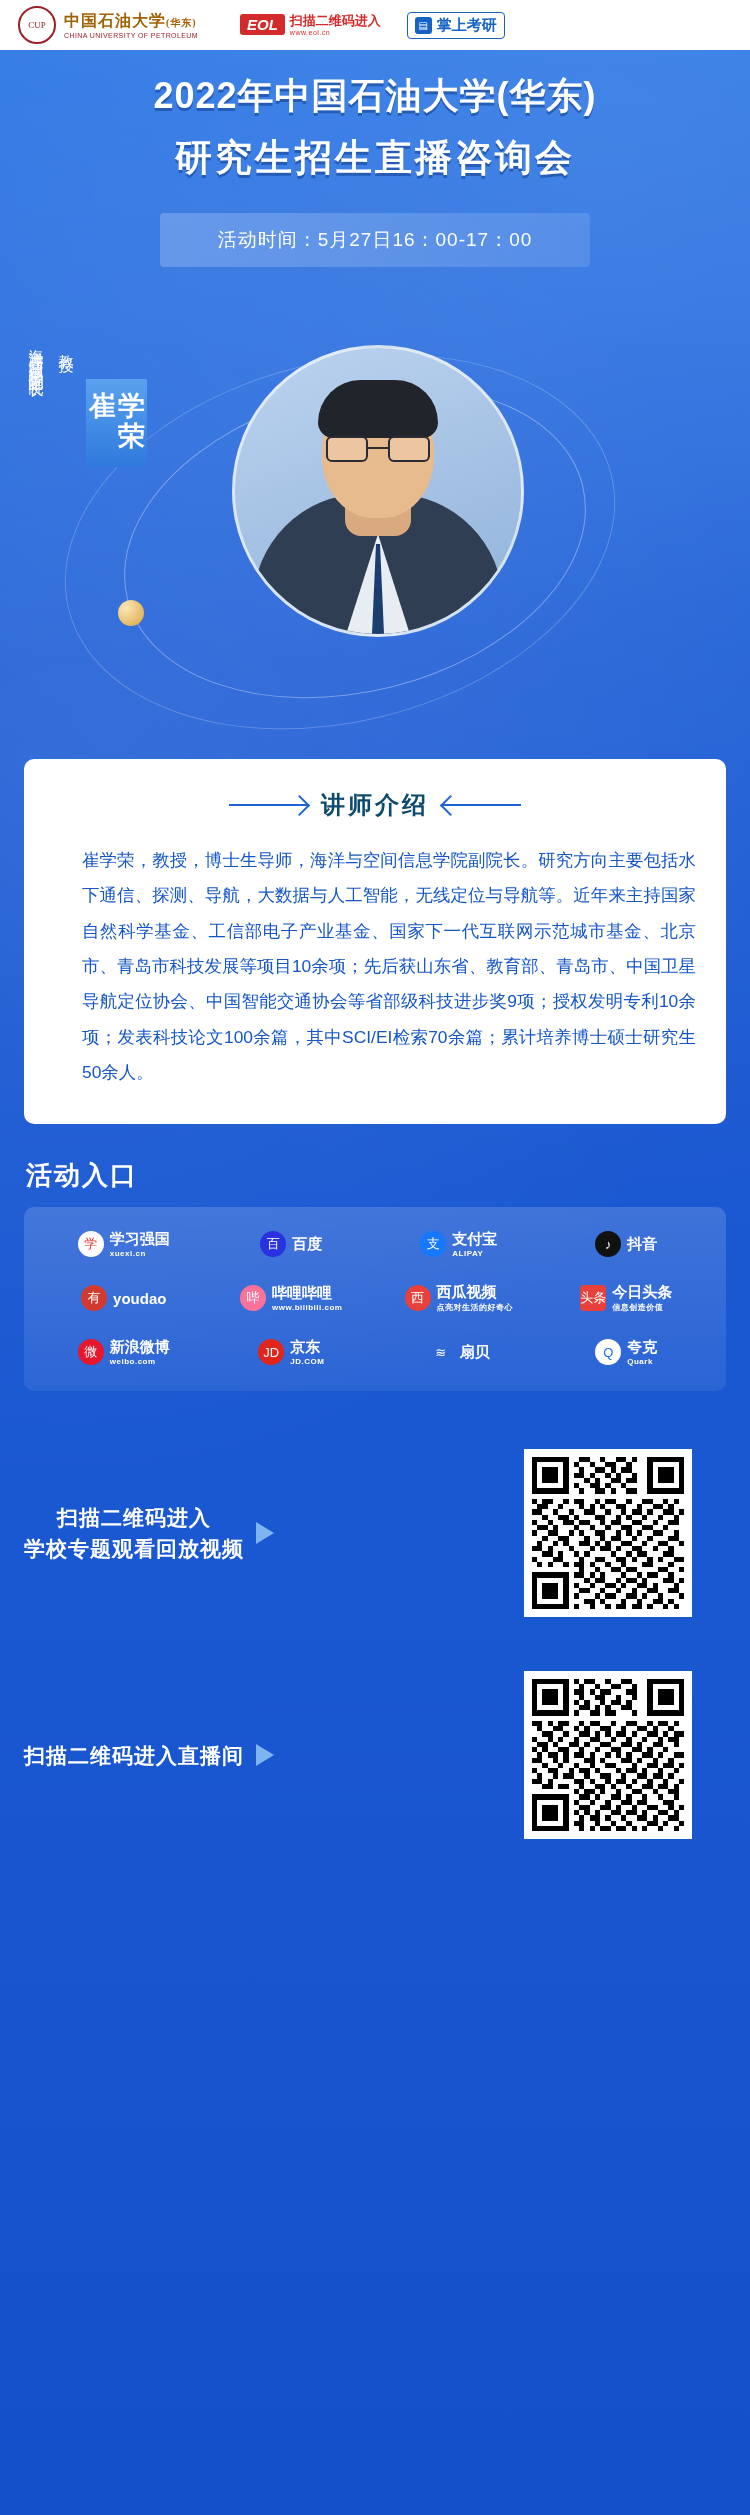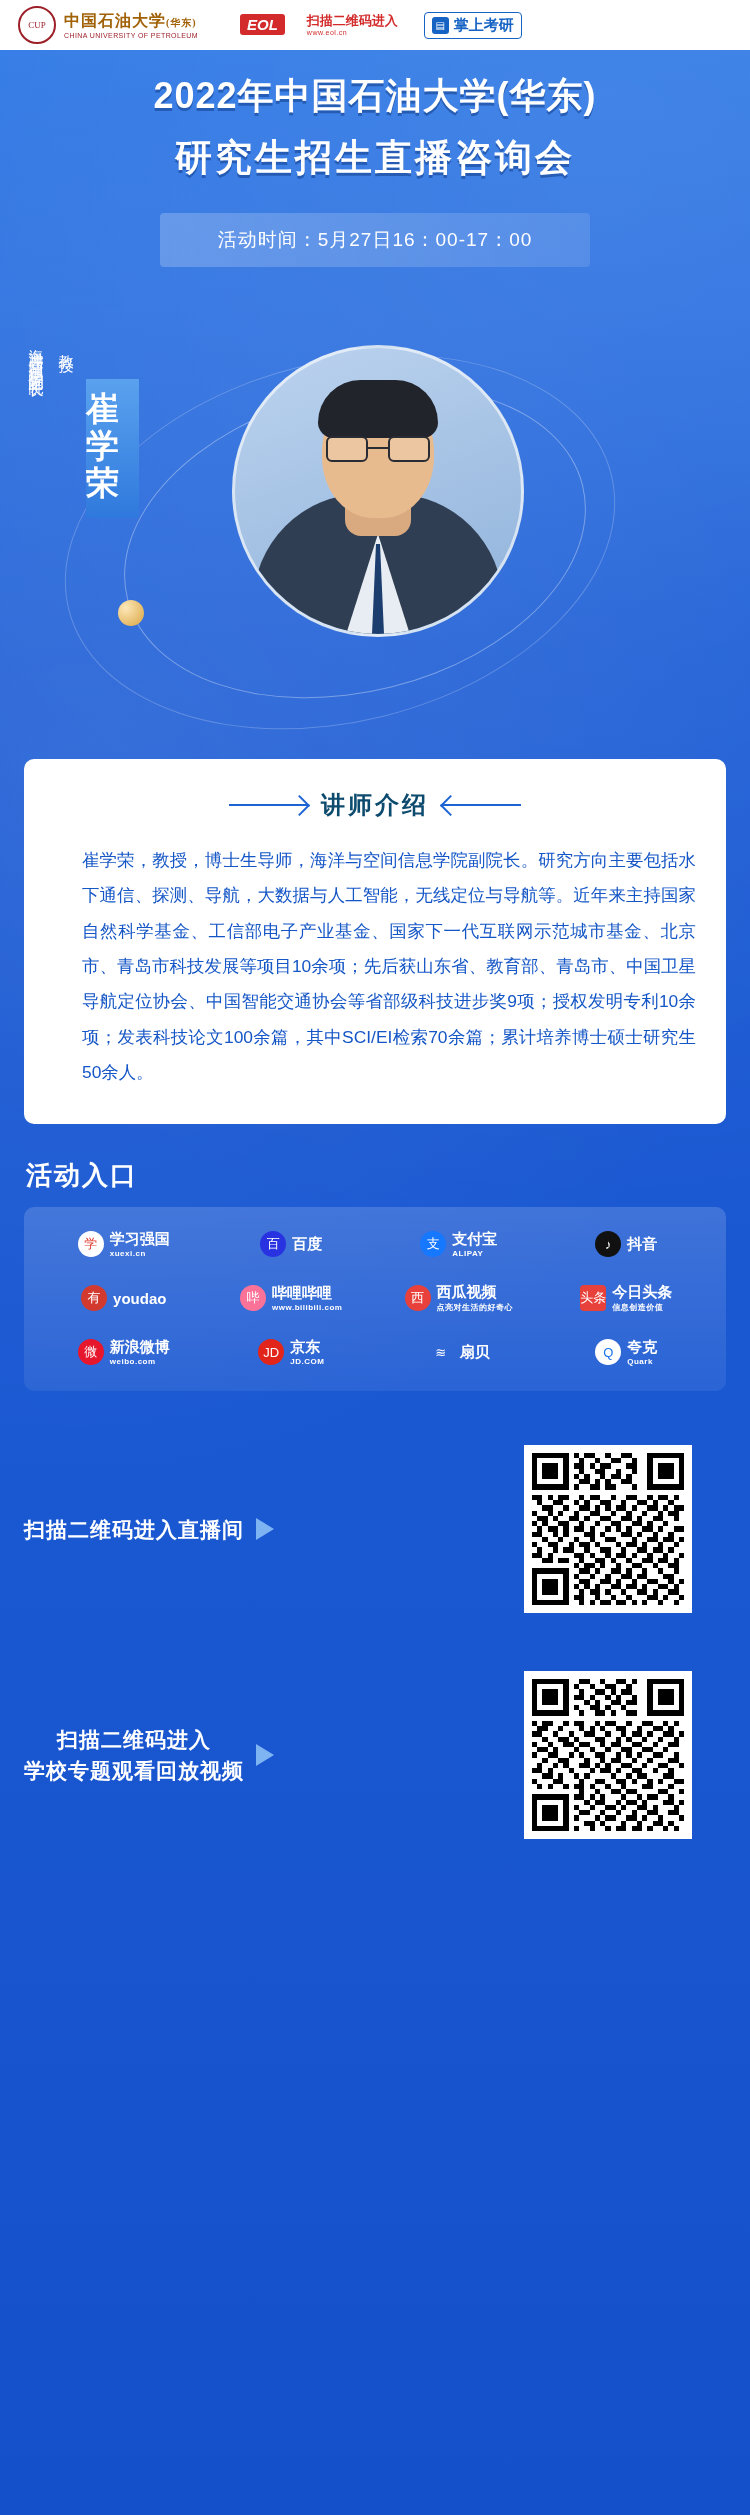--- a/index.html
+++ b/index.html
@@ -35,21 +35,21 @@
     display: flex; align-items: center; justify-content: center;
     color: #9d1f28; font-size: 9px; line-height: 1; text-align: center;
     font-family: "Liberation Serif", serif;
   }
   .uni-cn {
     color: #a16207; font-size: 16px; font-weight: bold;
     font-family: "Liberation Serif", serif; letter-spacing: 1px;
   }
   .uni-en { color: #9d1f28; font-size: 7px; letter-spacing: .4px; }
   .eol-mark {
-    display: flex; align-items: center; gap: 22px; padding-left: 16px;
+    display: flex; align-items: center; gap: 5px; padding-left: 16px;
   }
   .eol-badge {
     background: #d32b2b; color: #fff; font-weight: bold;
     font-size: 15px; font-style: italic; padding: 2px 7px; border-radius: 3px;
     font-family: "Liberation Sans", sans-serif;
   }
   .eol-cn { color: #d32b2b; font-size: 13px; font-weight: bold; line-height: 1.1; }
   .eol-url { color: #d32b2b; font-size: 7px; letter-spacing: .5px; }
   .zskd {
     display: flex; align-items: center; gap: 5px;
@@ -138,24 +138,24 @@
     position: absolute; top: 0; width: 42px; height: 26px;
     border: 2px solid #2a2c33; border-radius: 6px; background: rgba(255,255,255,.16);
   }
   .portrait .glasses i.l { left: 0; }
   .portrait .glasses i.r { right: 0; }
   .portrait .glasses b {
     position: absolute; left: 42px; top: 11px; width: 20px; height: 2px; background: #2a2c33;
   }
   .name-tag {
     position: absolute; left: 86px; top: 62px;
-    width: 53px; padding: 12px 0 16px;
+    width: 61px; padding: 12px 0 16px;
     background: linear-gradient(180deg,#5aa2ee,#2f79dd);
-    color: #fff; font-size: 33px; font-weight: bold;
-    text-align: left; line-height: 1.12; letter-spacing: 2px;
+    color: #fff; font-size: 27px; font-weight: bold;
+    text-align: right; line-height: 1.12; letter-spacing: 2px;
   }
   .vtext {
     position: absolute; color: #fff;
     writing-mode: vertical-rl; text-orientation: upright;
     letter-spacing: 3px;
   }
   .vtext.title { left: 56px; top: 26px; font-size: 15px; }
   .vtext.role { left: 26px; top: 20px; font-size: 15px; }
 
   
@@ -343,20 +343,245 @@
       <span class="bi" style="background:#e1251b;">JD</span>
       <span class="bt"><span>京东</span><small>JD.COM</small></span>
     </div>
     <div class="brand">
       <span class="bi" style="background:transparent;">≋</span>
       <span class="bt">扇贝</span>
     </div>
     <div class="brand">
       <span class="bi" style="background:#fff;color:#1a73e8;">Q</span>
       <span class="bt"><span>夸克</span><small>Quark</small></span>
+    </div>
+  </div>
+
+  <div class="qr-row" style="margin-top:58px;">
+    <div class="qr-label">
+      <span style="white-space:pre-line;text-align:center;">扫描二维码进入
+学校专题观看回放视频</span>
+      <span class="arrow"></span>
+    </div>
+    <div class="qr-box">
+      <svg viewBox="0 0 29 29" shape-rendering="crispEdges">
+        <rect width="29" height="29" fill="#fff"></rect>
+        <g fill="#000">
+          <rect x="0" y="0" width="7" height="7"></rect>
+            <rect x="1" y="1" width="5" height="5" fill="#fff"></rect>
+            <rect x="2" y="2" width="3" height="3"></rect>
+          <rect x="22" y="0" width="7" height="7"></rect>
+            <rect x="23" y="1" width="5" height="5" fill="#fff"></rect>
+            <rect x="24" y="2" width="3" height="3"></rect>
+          <rect x="0" y="22" width="7" height="7"></rect>
+            <rect x="1" y="23" width="5" height="5" fill="#fff"></rect>
+            <rect x="2" y="24" width="3" height="3"></rect>
+          <rect x="9" y="0" width="2" height="1"></rect>
+            <rect x="13" y="0" width="1" height="1"></rect>
+            <rect x="16" y="0" width="2" height="1"></rect>
+            <rect x="19" y="0" width="1" height="1"></rect>
+          <rect x="8" y="1" width="1" height="1"></rect>
+            <rect x="11" y="1" width="1" height="1"></rect>
+            <rect x="14" y="1" width="2" height="1"></rect>
+            <rect x="18" y="1" width="1" height="1"></rect>
+          <rect x="9" y="2" width="1" height="1"></rect>
+            <rect x="12" y="2" width="2" height="1"></rect>
+            <rect x="15" y="2" width="1" height="1"></rect>
+            <rect x="17" y="2" width="2" height="1"></rect>
+          <rect x="8" y="3" width="2" height="1"></rect>
+            <rect x="11" y="3" width="1" height="1"></rect>
+            <rect x="14" y="3" width="1" height="1"></rect>
+            <rect x="16" y="3" width="1" height="1"></rect>
+            <rect x="19" y="3" width="1" height="1"></rect>
+          <rect x="10" y="4" width="1" height="1"></rect>
+            <rect x="12" y="4" width="1" height="1"></rect>
+            <rect x="15" y="4" width="2" height="1"></rect>
+            <rect x="18" y="4" width="2" height="1"></rect>
+          <rect x="8" y="5" width="1" height="1"></rect>
+            <rect x="11" y="5" width="2" height="1"></rect>
+            <rect x="14" y="5" width="1" height="1"></rect>
+            <rect x="17" y="5" width="1" height="1"></rect>
+          <rect x="9" y="6" width="1" height="1"></rect>
+            <rect x="12" y="6" width="2" height="1"></rect>
+            <rect x="15" y="6" width="1" height="1"></rect>
+            <rect x="18" y="6" width="2" height="1"></rect>
+          <rect x="0" y="8" width="1" height="1"></rect>
+            <rect x="2" y="8" width="2" height="1"></rect>
+            <rect x="6" y="8" width="1" height="1"></rect>
+            <rect x="8" y="8" width="2" height="1"></rect>
+            <rect x="12" y="8" width="1" height="1"></rect>
+            <rect x="14" y="8" width="2" height="1"></rect>
+            <rect x="18" y="8" width="1" height="1"></rect>
+            <rect x="21" y="8" width="2" height="1"></rect>
+            <rect x="25" y="8" width="1" height="1"></rect>
+            <rect x="27" y="8" width="1" height="1"></rect>
+          <rect x="1" y="9" width="2" height="1"></rect>
+            <rect x="5" y="9" width="1" height="1"></rect>
+            <rect x="9" y="9" width="1" height="1"></rect>
+            <rect x="11" y="9" width="1" height="1"></rect>
+            <rect x="13" y="9" width="1" height="1"></rect>
+            <rect x="16" y="9" width="2" height="1"></rect>
+            <rect x="20" y="9" width="1" height="1"></rect>
+            <rect x="23" y="9" width="2" height="1"></rect>
+            <rect x="26" y="9" width="1" height="1"></rect>
+          <rect x="0" y="10" width="2" height="1"></rect>
+            <rect x="4" y="10" width="1" height="1"></rect>
+            <rect x="7" y="10" width="1" height="1"></rect>
+            <rect x="10" y="10" width="2" height="1"></rect>
+            <rect x="14" y="10" width="1" height="1"></rect>
+            <rect x="17" y="10" width="1" height="1"></rect>
+            <rect x="19" y="10" width="2" height="1"></rect>
+            <rect x="22" y="10" width="1" height="1"></rect>
+            <rect x="25" y="10" width="2" height="1"></rect>
+            <rect x="28" y="10" width="1" height="1"></rect>
+          <rect x="2" y="11" width="1" height="1"></rect>
+            <rect x="5" y="11" width="2" height="1"></rect>
+            <rect x="8" y="11" width="1" height="1"></rect>
+            <rect x="12" y="11" width="2" height="1"></rect>
+            <rect x="16" y="11" width="1" height="1"></rect>
+            <rect x="18" y="11" width="1" height="1"></rect>
+            <rect x="21" y="11" width="1" height="1"></rect>
+            <rect x="24" y="11" width="1" height="1"></rect>
+            <rect x="27" y="11" width="1" height="1"></rect>
+          <rect x="0" y="12" width="1" height="1"></rect>
+            <rect x="3" y="12" width="1" height="1"></rect>
+            <rect x="6" y="12" width="2" height="1"></rect>
+            <rect x="9" y="12" width="2" height="1"></rect>
+            <rect x="13" y="12" width="1" height="1"></rect>
+            <rect x="15" y="12" width="2" height="1"></rect>
+            <rect x="19" y="12" width="2" height="1"></rect>
+            <rect x="23" y="12" width="1" height="1"></rect>
+            <rect x="26" y="12" width="2" height="1"></rect>
+          <rect x="1" y="13" width="2" height="1"></rect>
+            <rect x="4" y="13" width="1" height="1"></rect>
+            <rect x="8" y="13" width="1" height="1"></rect>
+            <rect x="11" y="13" width="1" height="1"></rect>
+            <rect x="14" y="13" width="1" height="1"></rect>
+            <rect x="17" y="13" width="2" height="1"></rect>
+            <rect x="21" y="13" width="2" height="1"></rect>
+            <rect x="25" y="13" width="1" height="1"></rect>
+          <rect x="0" y="14" width="1" height="1"></rect>
+            <rect x="3" y="14" width="2" height="1"></rect>
+            <rect x="7" y="14" width="1" height="1"></rect>
+            <rect x="9" y="14" width="1" height="1"></rect>
+            <rect x="12" y="14" width="2" height="1"></rect>
+            <rect x="16" y="14" width="1" height="1"></rect>
+            <rect x="18" y="14" width="1" height="1"></rect>
+            <rect x="20" y="14" width="1" height="1"></rect>
+            <rect x="23" y="14" width="2" height="1"></rect>
+            <rect x="27" y="14" width="1" height="1"></rect>
+          <rect x="2" y="15" width="1" height="1"></rect>
+            <rect x="5" y="15" width="2" height="1"></rect>
+            <rect x="10" y="15" width="1" height="1"></rect>
+            <rect x="13" y="15" width="1" height="1"></rect>
+            <rect x="15" y="15" width="2" height="1"></rect>
+            <rect x="19" y="15" width="1" height="1"></rect>
+            <rect x="22" y="15" width="1" height="1"></rect>
+            <rect x="26" y="15" width="2" height="1"></rect>
+          <rect x="1" y="16" width="1" height="1"></rect>
+            <rect x="4" y="16" width="1" height="1"></rect>
+            <rect x="6" y="16" width="1" height="1"></rect>
+            <rect x="9" y="16" width="2" height="1"></rect>
+            <rect x="12" y="16" width="1" height="1"></rect>
+            <rect x="14" y="16" width="1" height="1"></rect>
+            <rect x="17" y="16" width="2" height="1"></rect>
+            <rect x="21" y="16" width="1" height="1"></rect>
+            <rect x="24" y="16" width="2" height="1"></rect>
+            <rect x="28" y="16" width="1" height="1"></rect>
+          <rect x="0" y="17" width="2" height="1"></rect>
+            <rect x="3" y="17" width="1" height="1"></rect>
+            <rect x="7" y="17" width="1" height="1"></rect>
+            <rect x="11" y="17" width="1" height="1"></rect>
+            <rect x="13" y="17" width="2" height="1"></rect>
+            <rect x="16" y="17" width="1" height="1"></rect>
+            <rect x="19" y="17" width="2" height="1"></rect>
+            <rect x="23" y="17" width="1" height="1"></rect>
+            <rect x="26" y="17" width="1" height="1"></rect>
+          <rect x="2" y="18" width="2" height="1"></rect>
+            <rect x="5" y="18" width="1" height="1"></rect>
+            <rect x="8" y="18" width="1" height="1"></rect>
+            <rect x="10" y="18" width="1" height="1"></rect>
+            <rect x="15" y="18" width="1" height="1"></rect>
+            <rect x="18" y="18" width="1" height="1"></rect>
+            <rect x="20" y="18" width="2" height="1"></rect>
+            <rect x="25" y="18" width="2" height="1"></rect>
+          <rect x="0" y="19" width="1" height="1"></rect>
+            <rect x="4" y="19" width="2" height="1"></rect>
+            <rect x="9" y="19" width="1" height="1"></rect>
+            <rect x="12" y="19" width="2" height="1"></rect>
+            <rect x="16" y="19" width="2" height="1"></rect>
+            <rect x="19" y="19" width="1" height="1"></rect>
+            <rect x="22" y="19" width="1" height="1"></rect>
+            <rect x="24" y="19" width="1" height="1"></rect>
+            <rect x="27" y="19" width="2" height="1"></rect>
+          <rect x="1" y="20" width="1" height="1"></rect>
+            <rect x="3" y="20" width="1" height="1"></rect>
+            <rect x="6" y="20" width="1" height="1"></rect>
+            <rect x="8" y="20" width="2" height="1"></rect>
+            <rect x="11" y="20" width="1" height="1"></rect>
+            <rect x="14" y="20" width="1" height="1"></rect>
+            <rect x="17" y="20" width="1" height="1"></rect>
+            <rect x="21" y="20" width="2" height="1"></rect>
+            <rect x="26" y="20" width="1" height="1"></rect>
+          <rect x="9" y="21" width="1" height="1"></rect>
+            <rect x="12" y="21" width="1" height="1"></rect>
+            <rect x="15" y="21" width="2" height="1"></rect>
+            <rect x="18" y="21" width="2" height="1"></rect>
+            <rect x="24" y="21" width="2" height="1"></rect>
+            <rect x="28" y="21" width="1" height="1"></rect>
+          <rect x="8" y="22" width="2" height="1"></rect>
+            <rect x="11" y="22" width="1" height="1"></rect>
+            <rect x="13" y="22" width="1" height="1"></rect>
+            <rect x="17" y="22" width="1" height="1"></rect>
+            <rect x="20" y="22" width="1" height="1"></rect>
+            <rect x="22" y="22" width="2" height="1"></rect>
+            <rect x="26" y="22" width="1" height="1"></rect>
+          <rect x="10" y="23" width="1" height="1"></rect>
+            <rect x="12" y="23" width="2" height="1"></rect>
+            <rect x="16" y="23" width="1" height="1"></rect>
+            <rect x="18" y="23" width="2" height="1"></rect>
+            <rect x="21" y="23" width="1" height="1"></rect>
+            <rect x="25" y="23" width="2" height="1"></rect>
+            <rect x="28" y="23" width="1" height="1"></rect>
+          <rect x="8" y="24" width="1" height="1"></rect>
+            <rect x="11" y="24" width="1" height="1"></rect>
+            <rect x="14" y="24" width="2" height="1"></rect>
+            <rect x="17" y="24" width="1" height="1"></rect>
+            <rect x="20" y="24" width="2" height="1"></rect>
+            <rect x="23" y="24" width="1" height="1"></rect>
+            <rect x="27" y="24" width="1" height="1"></rect>
+          <rect x="9" y="25" width="2" height="1"></rect>
+            <rect x="13" y="25" width="1" height="1"></rect>
+            <rect x="16" y="25" width="1" height="1"></rect>
+            <rect x="19" y="25" width="1" height="1"></rect>
+            <rect x="22" y="25" width="2" height="1"></rect>
+            <rect x="26" y="25" width="2" height="1"></rect>
+          <rect x="8" y="26" width="1" height="1"></rect>
+            <rect x="12" y="26" width="1" height="1"></rect>
+            <rect x="14" y="26" width="2" height="1"></rect>
+            <rect x="18" y="26" width="2" height="1"></rect>
+            <rect x="21" y="26" width="1" height="1"></rect>
+            <rect x="24" y="26" width="1" height="1"></rect>
+            <rect x="28" y="26" width="1" height="1"></rect>
+          <rect x="10" y="27" width="2" height="1"></rect>
+            <rect x="13" y="27" width="1" height="1"></rect>
+            <rect x="17" y="27" width="1" height="1"></rect>
+            <rect x="20" y="27" width="1" height="1"></rect>
+            <rect x="23" y="27" width="2" height="1"></rect>
+            <rect x="26" y="27" width="1" height="1"></rect>
+          <rect x="8" y="28" width="1" height="1"></rect>
+            <rect x="11" y="28" width="1" height="1"></rect>
+            <rect x="14" y="28" width="1" height="1"></rect>
+            <rect x="16" y="28" width="2" height="1"></rect>
+            <rect x="19" y="28" width="2" height="1"></rect>
+            <rect x="22" y="28" width="1" height="1"></rect>
+            <rect x="25" y="28" width="1" height="1"></rect>
+            <rect x="27" y="28" width="1" height="1"></rect>
+        </g>
+      </svg>
     </div>
   </div>
 
   <div class="qr-row">
     <div class="qr-label">
       <span>扫描二维码进入直播间</span>
       <span class="arrow"></span>
     </div>
     <div class="qr-box">
       <svg viewBox="0 0 29 29" shape-rendering="crispEdges">
@@ -579,238 +804,13 @@
             <rect x="16" y="28" width="2" height="1"></rect>
             <rect x="19" y="28" width="1" height="1"></rect>
             <rect x="21" y="28" width="1" height="1"></rect>
             <rect x="24" y="28" width="1" height="1"></rect>
             <rect x="27" y="28" width="1" height="1"></rect>
         </g>
       </svg>
     </div>
   </div>
 
-  <div class="qr-row" style="margin-top:58px;">
-    <div class="qr-label">
-      <span style="white-space:pre-line;text-align:center;">扫描二维码进入
-学校专题观看回放视频</span>
-      <span class="arrow"></span>
-    </div>
-    <div class="qr-box">
-      <svg viewBox="0 0 29 29" shape-rendering="crispEdges">
-        <rect width="29" height="29" fill="#fff"></rect>
-        <g fill="#000">
-          <rect x="0" y="0" width="7" height="7"></rect>
-            <rect x="1" y="1" width="5" height="5" fill="#fff"></rect>
-            <rect x="2" y="2" width="3" height="3"></rect>
-          <rect x="22" y="0" width="7" height="7"></rect>
-            <rect x="23" y="1" width="5" height="5" fill="#fff"></rect>
-            <rect x="24" y="2" width="3" height="3"></rect>
-          <rect x="0" y="22" width="7" height="7"></rect>
-            <rect x="1" y="23" width="5" height="5" fill="#fff"></rect>
-            <rect x="2" y="24" width="3" height="3"></rect>
-          <rect x="9" y="0" width="2" height="1"></rect>
-            <rect x="13" y="0" width="1" height="1"></rect>
-            <rect x="16" y="0" width="2" height="1"></rect>
-            <rect x="19" y="0" width="1" height="1"></rect>
-          <rect x="8" y="1" width="1" height="1"></rect>
-            <rect x="11" y="1" width="1" height="1"></rect>
-            <rect x="14" y="1" width="2" height="1"></rect>
-            <rect x="18" y="1" width="1" height="1"></rect>
-          <rect x="9" y="2" width="1" height="1"></rect>
-            <rect x="12" y="2" width="2" height="1"></rect>
-            <rect x="15" y="2" width="1" height="1"></rect>
-            <rect x="17" y="2" width="2" height="1"></rect>
-          <rect x="8" y="3" width="2" height="1"></rect>
-            <rect x="11" y="3" width="1" height="1"></rect>
-            <rect x="14" y="3" width="1" height="1"></rect>
-            <rect x="16" y="3" width="1" height="1"></rect>
-            <rect x="19" y="3" width="1" height="1"></rect>
-          <rect x="10" y="4" width="1" height="1"></rect>
-            <rect x="12" y="4" width="1" height="1"></rect>
-            <rect x="15" y="4" width="2" height="1"></rect>
-            <rect x="18" y="4" width="2" height="1"></rect>
-          <rect x="8" y="5" width="1" height="1"></rect>
-            <rect x="11" y="5" width="2" height="1"></rect>
-            <rect x="14" y="5" width="1" height="1"></rect>
-            <rect x="17" y="5" width="1" height="1"></rect>
-          <rect x="9" y="6" width="1" height="1"></rect>
-            <rect x="12" y="6" width="2" height="1"></rect>
-            <rect x="15" y="6" width="1" height="1"></rect>
-            <rect x="18" y="6" width="2" height="1"></rect>
-          <rect x="0" y="8" width="1" height="1"></rect>
-            <rect x="2" y="8" width="2" height="1"></rect>
-            <rect x="6" y="8" width="1" height="1"></rect>
-            <rect x="8" y="8" width="2" height="1"></rect>
-            <rect x="12" y="8" width="1" height="1"></rect>
-            <rect x="14" y="8" width="2" height="1"></rect>
-            <rect x="18" y="8" width="1" height="1"></rect>
-            <rect x="21" y="8" width="2" height="1"></rect>
-            <rect x="25" y="8" width="1" height="1"></rect>
-            <rect x="27" y="8" width="1" height="1"></rect>
-          <rect x="1" y="9" width="2" height="1"></rect>
-            <rect x="5" y="9" width="1" height="1"></rect>
-            <rect x="9" y="9" width="1" height="1"></rect>
-            <rect x="11" y="9" width="1" height="1"></rect>
-            <rect x="13" y="9" width="1" height="1"></rect>
-            <rect x="16" y="9" width="2" height="1"></rect>
-            <rect x="20" y="9" width="1" height="1"></rect>
-            <rect x="23" y="9" width="2" height="1"></rect>
-            <rect x="26" y="9" width="1" height="1"></rect>
-          <rect x="0" y="10" width="2" height="1"></rect>
-            <rect x="4" y="10" width="1" height="1"></rect>
-            <rect x="7" y="10" width="1" height="1"></rect>
-            <rect x="10" y="10" width="2" height="1"></rect>
-            <rect x="14" y="10" width="1" height="1"></rect>
-            <rect x="17" y="10" width="1" height="1"></rect>
-            <rect x="19" y="10" width="2" height="1"></rect>
-            <rect x="22" y="10" width="1" height="1"></rect>
-            <rect x="25" y="10" width="2" height="1"></rect>
-            <rect x="28" y="10" width="1" height="1"></rect>
-          <rect x="2" y="11" width="1" height="1"></rect>
-            <rect x="5" y="11" width="2" height="1"></rect>
-            <rect x="8" y="11" width="1" height="1"></rect>
-            <rect x="12" y="11" width="2" height="1"></rect>
-            <rect x="16" y="11" width="1" height="1"></rect>
-            <rect x="18" y="11" width="1" height="1"></rect>
-            <rect x="21" y="11" width="1" height="1"></rect>
-            <rect x="24" y="11" width="1" height="1"></rect>
-            <rect x="27" y="11" width="1" height="1"></rect>
-          <rect x="0" y="12" width="1" height="1"></rect>
-            <rect x="3" y="12" width="1" height="1"></rect>
-            <rect x="6" y="12" width="2" height="1"></rect>
-            <rect x="9" y="12" width="2" height="1"></rect>
-            <rect x="13" y="12" width="1" height="1"></rect>
-            <rect x="15" y="12" width="2" height="1"></rect>
-            <rect x="19" y="12" width="2" height="1"></rect>
-            <rect x="23" y="12" width="1" height="1"></rect>
-            <rect x="26" y="12" width="2" height="1"></rect>
-          <rect x="1" y="13" width="2" height="1"></rect>
-            <rect x="4" y="13" width="1" height="1"></rect>
-            <rect x="8" y="13" width="1" height="1"></rect>
-            <rect x="11" y="13" width="1" height="1"></rect>
-            <rect x="14" y="13" width="1" height="1"></rect>
-            <rect x="17" y="13" width="2" height="1"></rect>
-            <rect x="21" y="13" width="2" height="1"></rect>
-            <rect x="25" y="13" width="1" height="1"></rect>
-          <rect x="0" y="14" width="1" height="1"></rect>
-            <rect x="3" y="14" width="2" height="1"></rect>
-            <rect x="7" y="14" width="1" height="1"></rect>
-            <rect x="9" y="14" width="1" height="1"></rect>
-            <rect x="12" y="14" width="2" height="1"></rect>
-            <rect x="16" y="14" width="1" height="1"></rect>
-            <rect x="18" y="14" width="1" height="1"></rect>
-            <rect x="20" y="14" width="1" height="1"></rect>
-            <rect x="23" y="14" width="2" height="1"></rect>
-            <rect x="27" y="14" width="1" height="1"></rect>
-          <rect x="2" y="15" width="1" height="1"></rect>
-            <rect x="5" y="15" width="2" height="1"></rect>
-            <rect x="10" y="15" width="1" height="1"></rect>
-            <rect x="13" y="15" width="1" height="1"></rect>
-            <rect x="15" y="15" width="2" height="1"></rect>
-            <rect x="19" y="15" width="1" height="1"></rect>
-            <rect x="22" y="15" width="1" height="1"></rect>
-            <rect x="26" y="15" width="2" height="1"></rect>
-          <rect x="1" y="16" width="1" height="1"></rect>
-            <rect x="4" y="16" width="1" height="1"></rect>
-            <rect x="6" y="16" width="1" height="1"></rect>
-            <rect x="9" y="16" width="2" height="1"></rect>
-            <rect x="12" y="16" width="1" height="1"></rect>
-            <rect x="14" y="16" width="1" height="1"></rect>
-            <rect x="17" y="16" width="2" height="1"></rect>
-            <rect x="21" y="16" width="1" height="1"></rect>
-            <rect x="24" y="16" width="2" height="1"></rect>
-            <rect x="28" y="16" width="1" height="1"></rect>
-          <rect x="0" y="17" width="2" height="1"></rect>
-            <rect x="3" y="17" width="1" height="1"></rect>
-            <rect x="7" y="17" width="1" height="1"></rect>
-            <rect x="11" y="17" width="1" height="1"></rect>
-            <rect x="13" y="17" width="2" height="1"></rect>
-            <rect x="16" y="17" width="1" height="1"></rect>
-            <rect x="19" y="17" width="2" height="1"></rect>
-            <rect x="23" y="17" width="1" height="1"></rect>
-            <rect x="26" y="17" width="1" height="1"></rect>
-          <rect x="2" y="18" width="2" height="1"></rect>
-            <rect x="5" y="18" width="1" height="1"></rect>
-            <rect x="8" y="18" width="1" height="1"></rect>
-            <rect x="10" y="18" width="1" height="1"></rect>
-            <rect x="15" y="18" width="1" height="1"></rect>
-            <rect x="18" y="18" width="1" height="1"></rect>
-            <rect x="20" y="18" width="2" height="1"></rect>
-            <rect x="25" y="18" width="2" height="1"></rect>
-          <rect x="0" y="19" width="1" height="1"></rect>
-            <rect x="4" y="19" width="2" height="1"></rect>
-            <rect x="9" y="19" width="1" height="1"></rect>
-            <rect x="12" y="19" width="2" height="1"></rect>
-            <rect x="16" y="19" width="2" height="1"></rect>
-            <rect x="19" y="19" width="1" height="1"></rect>
-            <rect x="22" y="19" width="1" height="1"></rect>
-            <rect x="24" y="19" width="1" height="1"></rect>
-            <rect x="27" y="19" width="2" height="1"></rect>
-          <rect x="1" y="20" width="1" height="1"></rect>
-            <rect x="3" y="20" width="1" height="1"></rect>
-            <rect x="6" y="20" width="1" height="1"></rect>
-            <rect x="8" y="20" width="2" height="1"></rect>
-            <rect x="11" y="20" width="1" height="1"></rect>
-            <rect x="14" y="20" width="1" height="1"></rect>
-            <rect x="17" y="20" width="1" height="1"></rect>
-            <rect x="21" y="20" width="2" height="1"></rect>
-            <rect x="26" y="20" width="1" height="1"></rect>
-          <rect x="9" y="21" width="1" height="1"></rect>
-            <rect x="12" y="21" width="1" height="1"></rect>
-            <rect x="15" y="21" width="2" height="1"></rect>
-            <rect x="18" y="21" width="2" height="1"></rect>
-            <rect x="24" y="21" width="2" height="1"></rect>
-            <rect x="28" y="21" width="1" height="1"></rect>
-          <rect x="8" y="22" width="2" height="1"></rect>
-            <rect x="11" y="22" width="1" height="1"></rect>
-            <rect x="13" y="22" width="1" height="1"></rect>
-            <rect x="17" y="22" width="1" height="1"></rect>
-            <rect x="20" y="22" width="1" height="1"></rect>
-            <rect x="22" y="22" width="2" height="1"></rect>
-            <rect x="26" y="22" width="1" height="1"></rect>
-          <rect x="10" y="23" width="1" height="1"></rect>
-            <rect x="12" y="23" width="2" height="1"></rect>
-            <rect x="16" y="23" width="1" height="1"></rect>
-            <rect x="18" y="23" width="2" height="1"></rect>
-            <rect x="21" y="23" width="1" height="1"></rect>
-            <rect x="25" y="23" width="2" height="1"></rect>
-            <rect x="28" y="23" width="1" height="1"></rect>
-          <rect x="8" y="24" width="1" height="1"></rect>
-            <rect x="11" y="24" width="1" height="1"></rect>
-            <rect x="14" y="24" width="2" height="1"></rect>
-            <rect x="17" y="24" width="1" height="1"></rect>
-            <rect x="20" y="24" width="2" height="1"></rect>
-            <rect x="23" y="24" width="1" height="1"></rect>
-            <rect x="27" y="24" width="1" height="1"></rect>
-          <rect x="9" y="25" width="2" height="1"></rect>
-            <rect x="13" y="25" width="1" height="1"></rect>
-            <rect x="16" y="25" width="1" height="1"></rect>
-            <rect x="19" y="25" width="1" height="1"></rect>
-            <rect x="22" y="25" width="2" height="1"></rect>
-            <rect x="26" y="25" width="2" height="1"></rect>
-          <rect x="8" y="26" width="1" height="1"></rect>
-            <rect x="12" y="26" width="1" height="1"></rect>
-            <rect x="14" y="26" width="2" height="1"></rect>
-            <rect x="18" y="26" width="2" height="1"></rect>
-            <rect x="21" y="26" width="1" height="1"></rect>
-            <rect x="24" y="26" width="1" height="1"></rect>
-            <rect x="28" y="26" width="1" height="1"></rect>
-          <rect x="10" y="27" width="2" height="1"></rect>
-            <rect x="13" y="27" width="1" height="1"></rect>
-            <rect x="17" y="27" width="1" height="1"></rect>
-            <rect x="20" y="27" width="1" height="1"></rect>
-            <rect x="23" y="27" width="2" height="1"></rect>
-            <rect x="26" y="27" width="1" height="1"></rect>
-          <rect x="8" y="28" width="1" height="1"></rect>
-            <rect x="11" y="28" width="1" height="1"></rect>
-            <rect x="14" y="28" width="1" height="1"></rect>
-            <rect x="16" y="28" width="2" height="1"></rect>
-            <rect x="19" y="28" width="2" height="1"></rect>
-            <rect x="22" y="28" width="1" height="1"></rect>
-            <rect x="25" y="28" width="1" height="1"></rect>
-            <rect x="27" y="28" width="1" height="1"></rect>
-        </g>
-      </svg>
-    </div>
-  </div>
-
 </div>
 
 </body></html>

